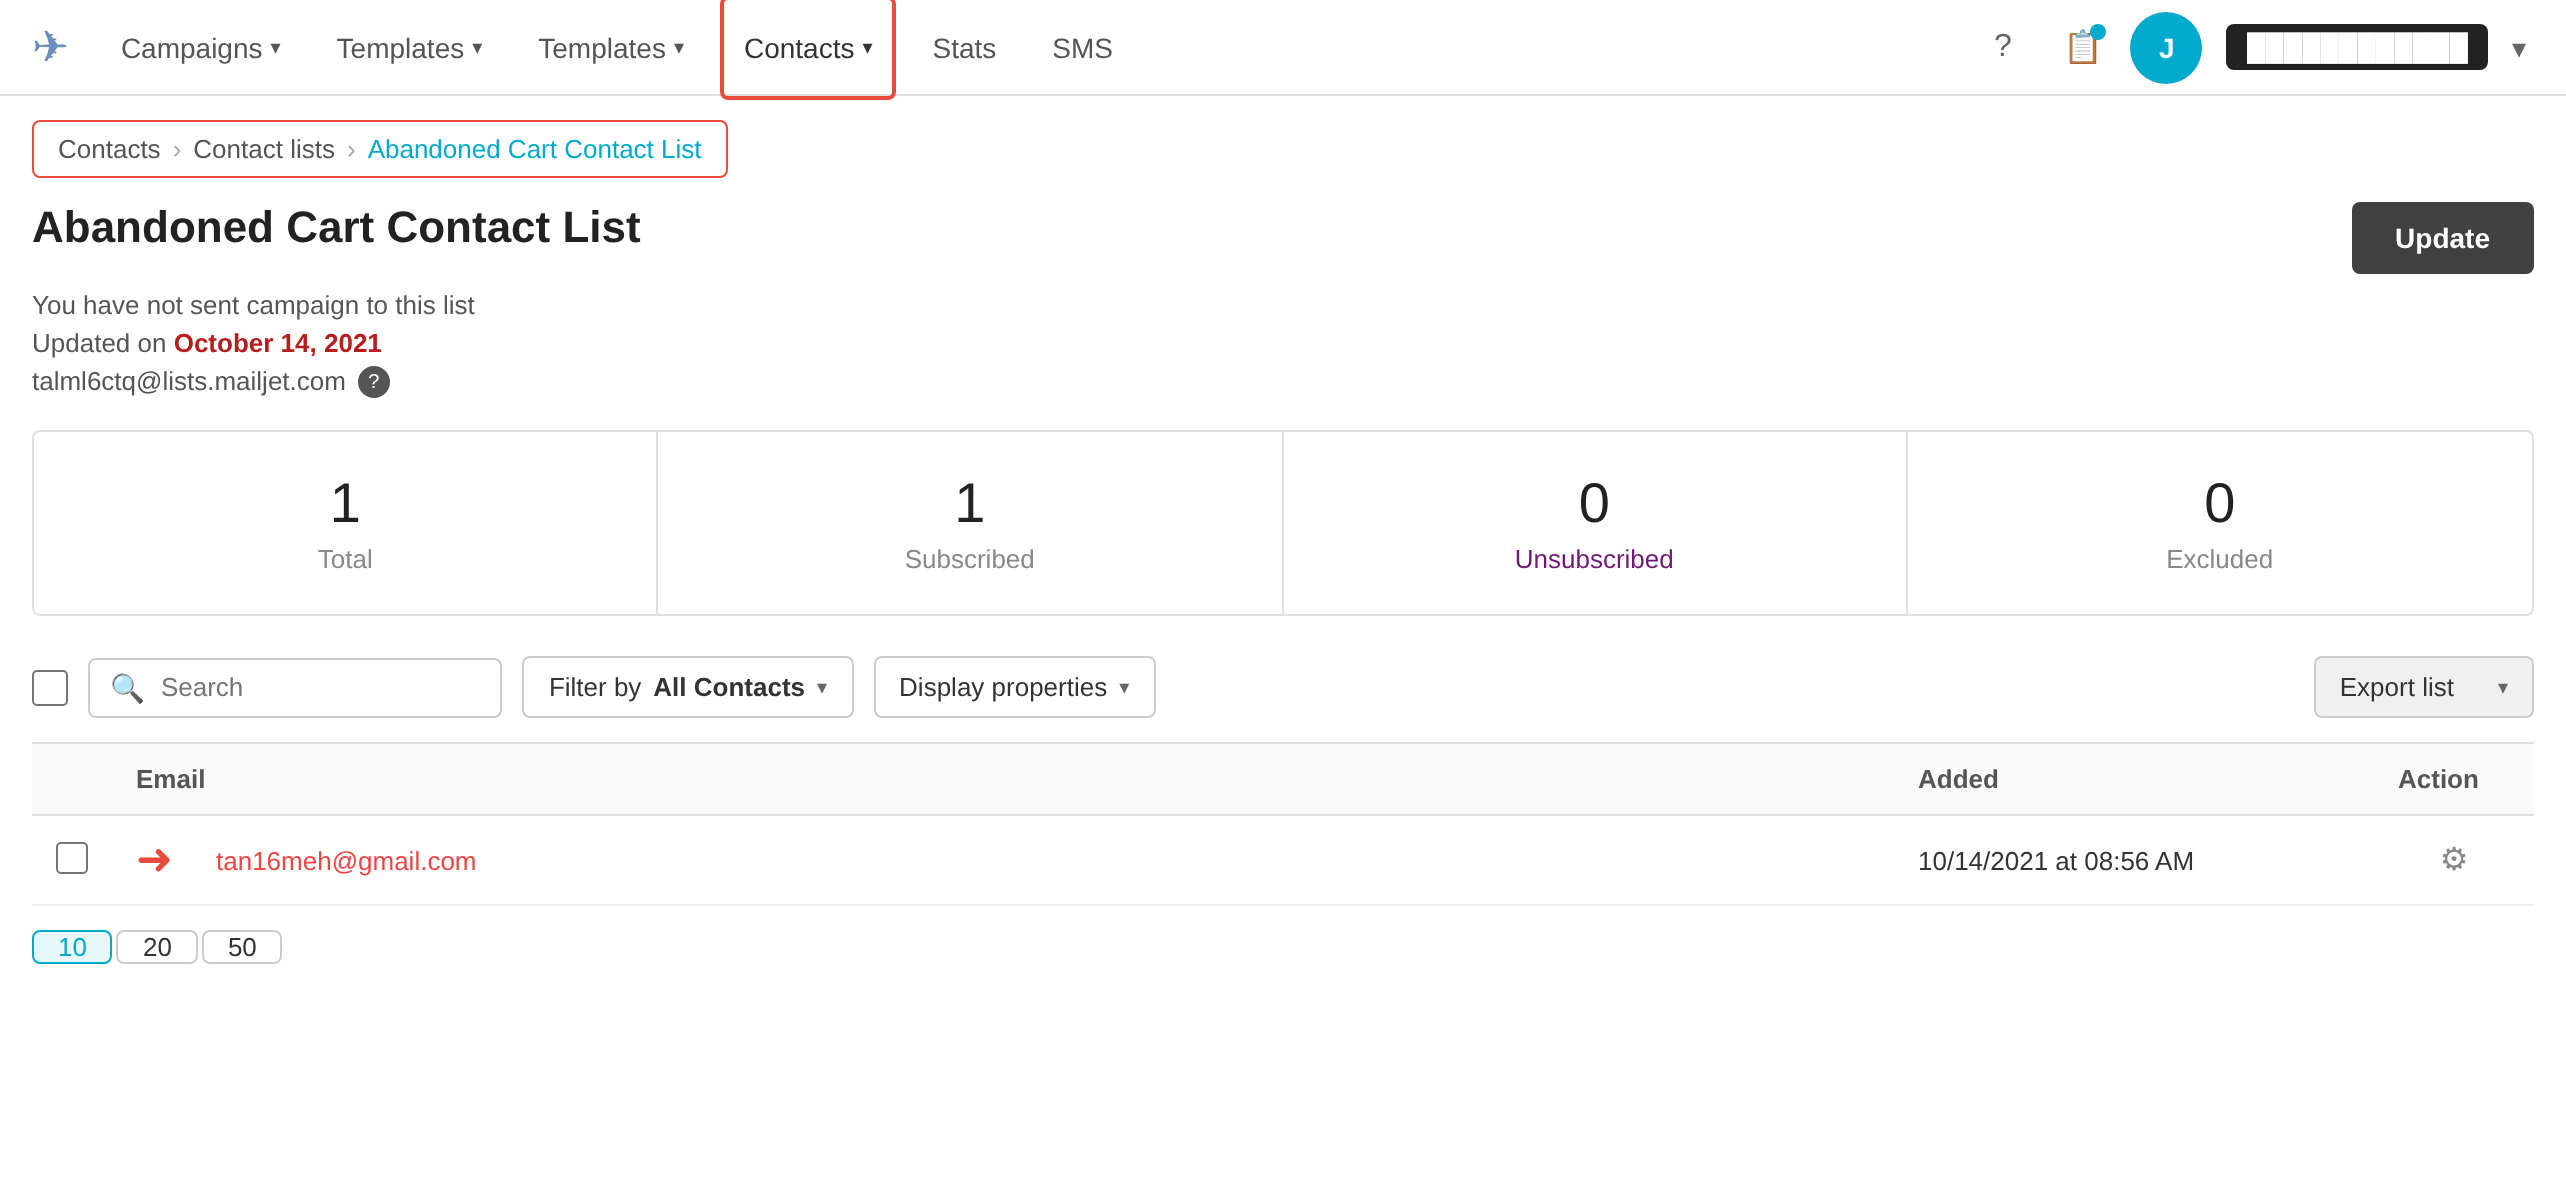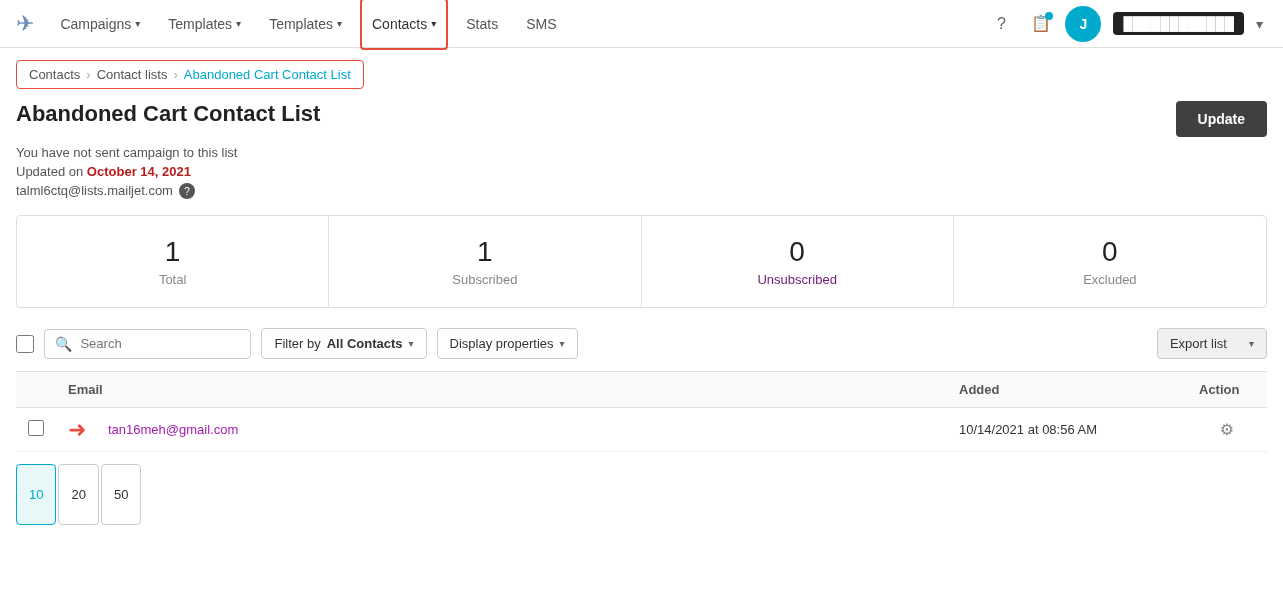--- a/index.html
+++ b/index.html
@@ -130,21 +130,21 @@
     .contacts-table { width: 100%; border-collapse: collapse; }
     .contacts-table th {
       background: #fafafa; border-top: 1px solid #e0e0e0;
       border-bottom: 1px solid #e0e0e0; padding: 10px 12px;
       text-align: left; font-size: 13px; color: #555; font-weight: 600;
     }
     .contacts-table td {
       padding: 12px 12px; border-bottom: 1px solid #f0f0f0;
       font-size: 13px;
     }
-    .email-link { color: #a21caf; text-decoration: none; cursor: pointer; }
+    .email-link { color: #ef4444; text-decoration: none; cursor: pointer; }
     .gear-icon { font-size: 16px; color: #888; cursor: pointer; }
     .col-checkbox { width: 40px; }
     .col-email { }
     .col-added { width: 240px; }
     .col-action { width: 80px; text-align: center; }
     .row-checkbox {
       width: 16px; height: 16px; border: 1px solid #ccc;
       border-radius: 3px; cursor: pointer;
     }
 
@@ -155,21 +155,21 @@
       left: -30px; top: 50%;
       transform: translateY(-50%);
       color: #e74c3c; font-size: 22px;
     }
 
     
     .pagination {
       display: flex; gap: 2px; margin-top: 12px;
     }
     .page-btn {
-      padding: 22px 12px; border: 1px solid #ccc; border-radius: 4px;
+      padding: 0 12px; border: 1px solid #ccc; border-radius: 4px;
       cursor: pointer; font-size: 13px; background: #fff; color: #333;
     }
     .page-btn.active {
       background: #e8f8f8; border-color: #00aacc; color: #00aacc;
     }
   </style>
 </head>
 <body>
 
 

